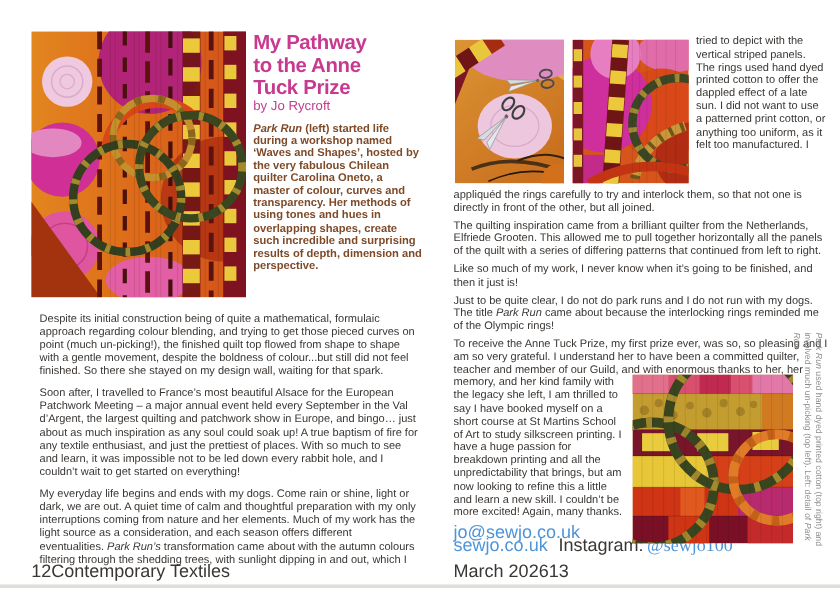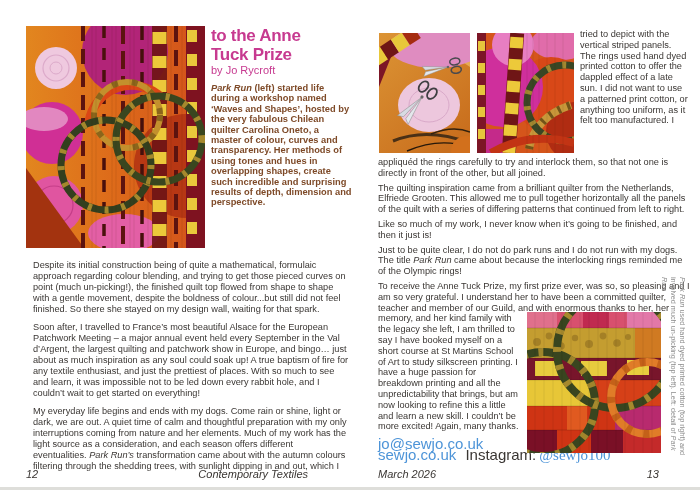--- a/index.html
+++ b/index.html
@@ -34,21 +34,21 @@
   .link{text-decoration:none;cursor:pointer;}
   .iglabel{margin-left:9px;}
   .ighandle{margin-left:3px;font-family:Liberation Serif, serif;}
   .inset{left:527px;top:312px;width:134px;height:141px;}
   .caption-vert{
     position:absolute;left:686px;top:277px;width:186px;
     transform:rotate(90deg);transform-origin:0 0;
     font-size:7.3px;line-height:8.8px;color:#8d8d8d;
   }
   
-  .footer{position:absolute;top:468px;font-size:11px;color:#3a3633;display:flex;justify-content:space-between;font-style:italic;}
+  .footer{position:absolute;top:468px;font-size:15px;color:#3a3633;display:flex;justify-content:flex-start;}
   .footer-left{left:26px;width:326px;}
   .footer-left .mag{margin-right:44px;}
   .footer-right{left:378px;width:281px;}
   .bottom-edge{position:absolute;left:0;top:487px;width:700px;height:3px;background:#dededa;}
   .it{font-style:italic;}
 </style>
 </head>
 <body>
 
 <div id="spread">
@@ -113,20 +113,21 @@
         <circle cx="133" cy="113" r="43" stroke="#39461f" stroke-width="7" fill="none"></circle>
         <circle cx="133" cy="113" r="43" stroke="#c29a31" stroke-width="7" fill="none" stroke-dasharray="4 15" opacity="0.8"></circle>
         <g stroke="#3a1804" stroke-width="0.6" opacity="0.18" fill="none">
           <path d="M66,0 V222 M70,0 V222 M86,0 V222 M90,0 V222 M104,0 V222 M108,0 V222 M122,0 V222 M145,0 V222 M156,0 V222"></path>
         </g>
       </svg>
     </div>
 
     <div class="title-col">
       <h1 style="color:#c73a90;">
+        <span>My Pathway</span>
         <span>to the Anne</span>
         <span>Tuck Prize</span>
       </h1>
       <div class="byline" style="color:#c73a90;">by Jo Rycroft</div>
       <p class="lead" style="color:#7e4a28;"><span class="it">Park Run</span><span> (left) started life during a workshop named ‘Waves and Shapes’, hosted by the very fabulous Chilean quilter Carolina Oneto, a master of colour, curves and transparency. Her methods of using tones and hues in overlapping shapes, create such incredible and surprising results of depth, dimension and perspective.</span></p>
     </div>
 
     <div class="body-left">
       <p>Despite its initial construction being of quite a mathematical, formulaic approach regarding colour blending, and trying to get those pieced curves on point (much un-picking!), the finished quilt top flowed from shape to shape with a gentle movement, despite the boldness of colour...but still did not feel finished. So there she stayed on my design wall, waiting for that spark.</p>
       <p>Soon after, I travelled to France’s most beautiful Alsace for the European Patchwork Meeting – a major annual event held every September in the Val d’Argent, the largest quilting and patchwork show in Europe, and bingo… just about as much inspiration as any soul could soak up! A true baptism of fire for any textile enthusiast, and just the prettiest of places. With so much to see and learn, it was impossible not to be led down every rabbit hole, and I couldn’t wait to get started on everything!</p>

